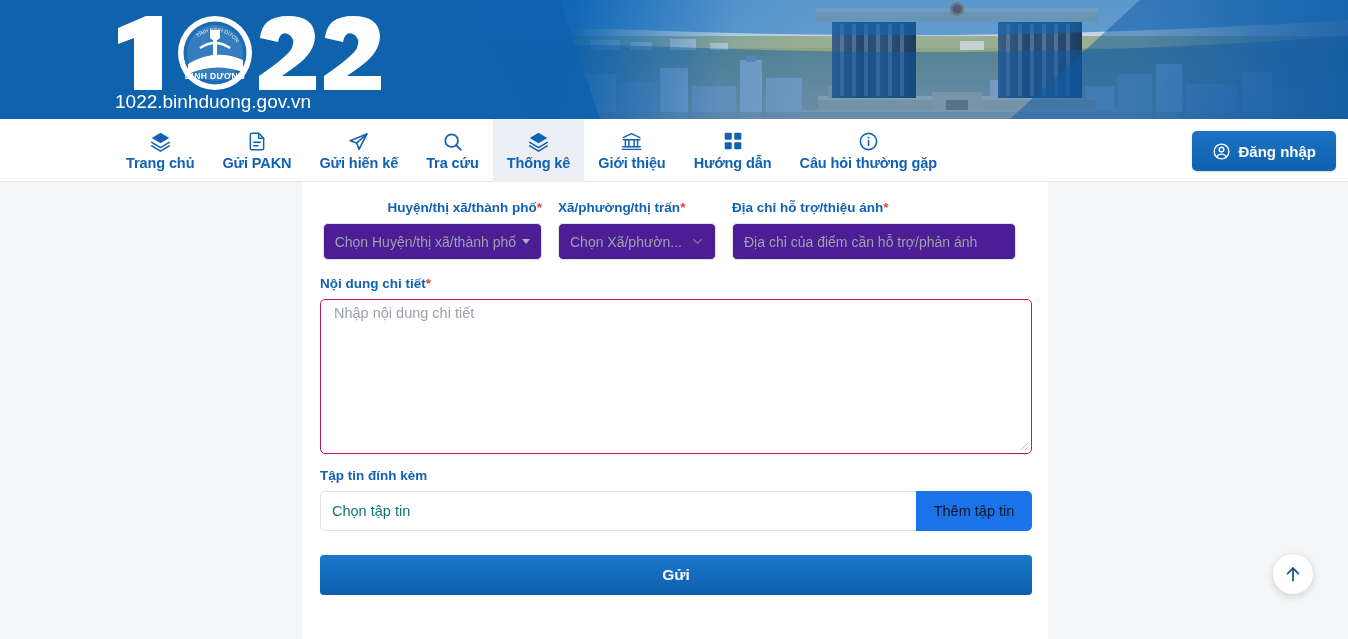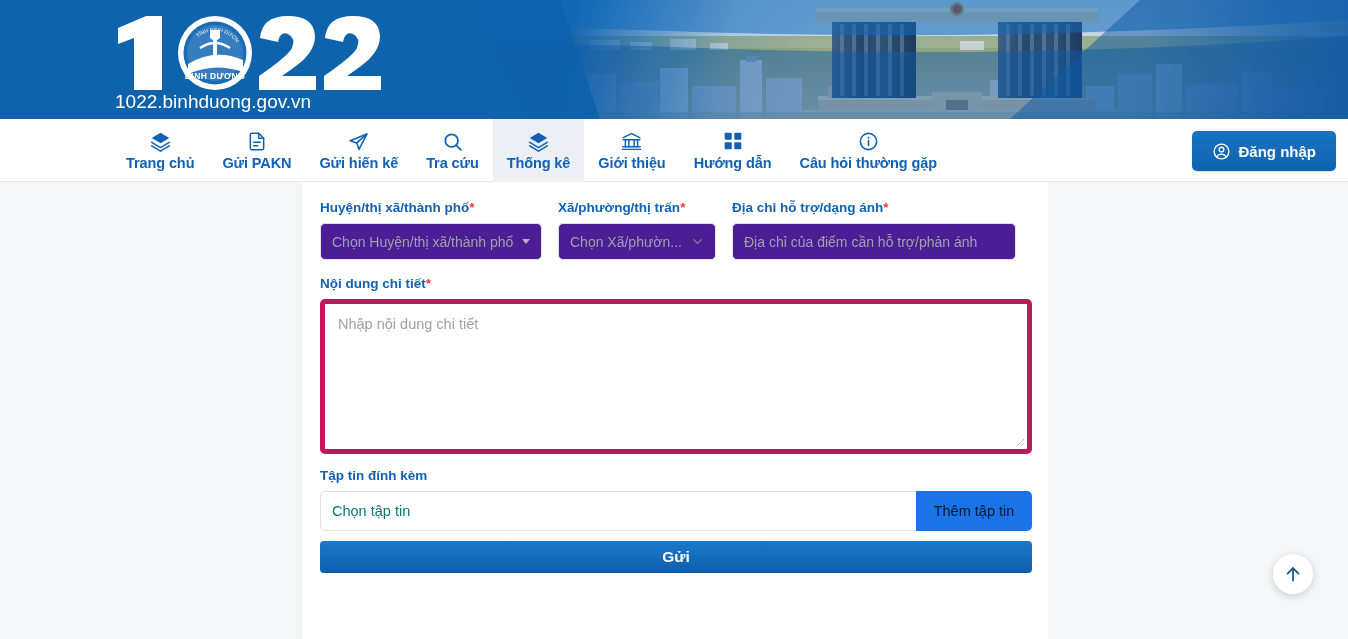--- a/index.html
+++ b/index.html
@@ -133,21 +133,21 @@
     background: #ffffff;
     padding: 18px 18px 0 18px;
   }
 
   .form-row {
     display: flex;
     gap: 16px;
     align-items: flex-start;
   }
   .field { display: flex; flex-direction: column; }
-  .field-sm1 { width: 222px; }
+  .field-sm1 { width: 222px; align-items: flex-end; }
   .field-sm2 { width: 158px; }
   .field-sm3 { width: 284px; }
   .field-full { width: 712px; }
 
   .field-label {
     font-size: 13.5px;
     font-weight: 700;
     color: #1162b4;
     margin-bottom: 8px;
     white-space: nowrap;
@@ -184,24 +184,24 @@
     flex: 0 0 auto;
     margin-left: 5px;
     color: #7b848d;
     display: flex; align-items: center;
   }
   .chev svg { display:block; }
 
   .textarea-box {
     width: 712px;
     height: 155px;
-    border: 5px solid #be185d;
+    border: 1px solid #be185d;
     border-radius: 5px;
     background: #fff;
-    padding: 12px 13px;
+    padding: 5px 13px;
     font-size: 14.5px;
     color: #9aa3ab;
     position: relative;
     cursor: text;
   }
   .resize-grip {
     position: absolute;
     right: 2px; bottom: 2px;
     width: 12px; height: 12px;
     pointer-events: none;
@@ -244,22 +244,22 @@
     margin-top: 8px;
     font-size: 11.5px;
     color: #b6bcc2;
     line-height: 1.3;
     white-space: nowrap;
   }
   .helper-text .hl { color: #f07b77; }
 
   .submit-btn {
     width: 712px;
-    height: 32px;
-    margin-top: 10px;
+    height: 40px;
+    margin-top: 24px;
     background: linear-gradient(180deg,#1c79cb 0%, #0d5fae 100%);
     color: #fff;
     border: none;
     border-radius: 4px;
     font-size: 15.5px;
     font-weight: 700;
     font-family: "Liberation Sans", sans-serif;
     cursor: pointer;
   }
 
@@ -563,21 +563,21 @@
           <span class="chev">
             <svg width="13" height="13" viewBox="0 0 24 24" fill="none" stroke="currentColor" stroke-width="2.4" stroke-linecap="round" stroke-linejoin="round">
               <polyline points="5 8.5 12 15.5 19 8.5"></polyline>
             </svg>
           </span>
         </div>
       </div>
 
       <div class="field field-sm3">
         <div class="field-label">
-          <span>Địa chỉ hỗ trợ/dạng ánh</span><span class="req">*</span>
+          <span>Địa chỉ hỗ trợ/thiệu ánh</span><span class="req">*</span>
         </div>
         <div class="input-box plain">
           <span class="ph">Địa chỉ của điểm cần hỗ trợ/phản ánh</span>
         </div>
       </div>
 
     </div>
 
     
     <div class="field field-full mt16">

